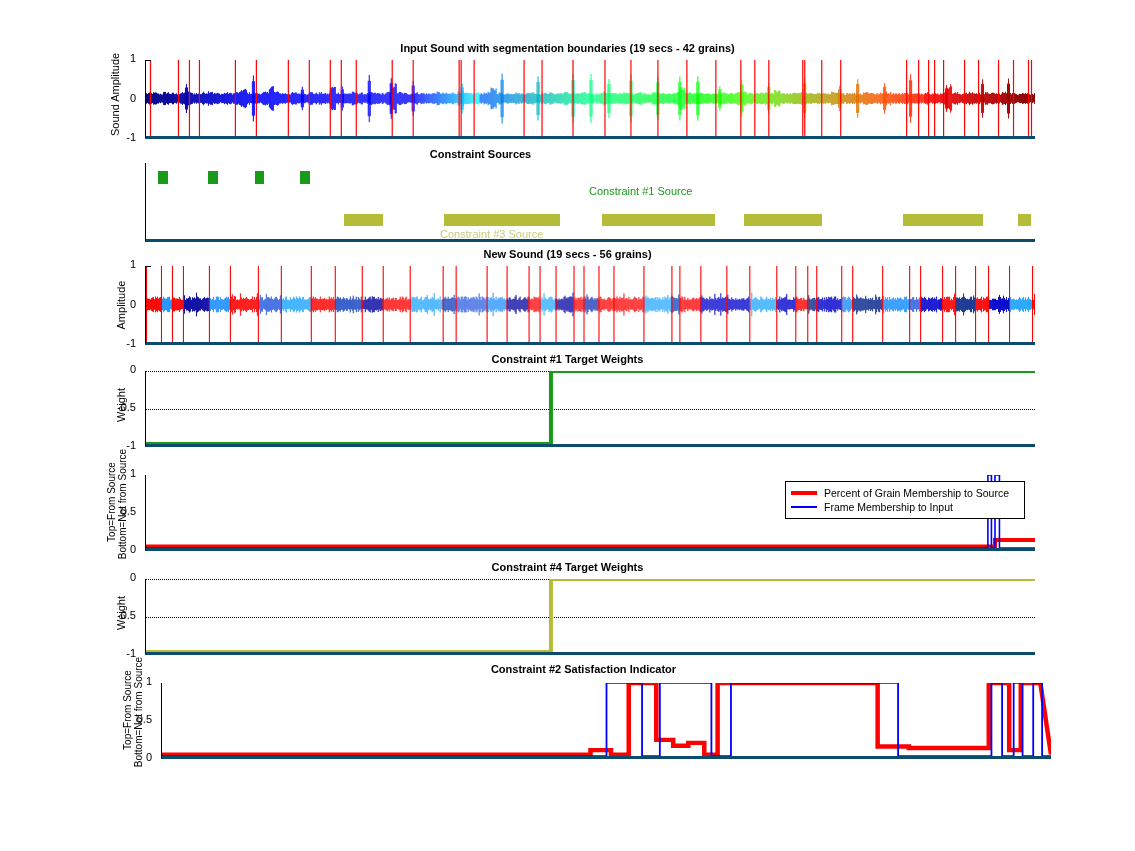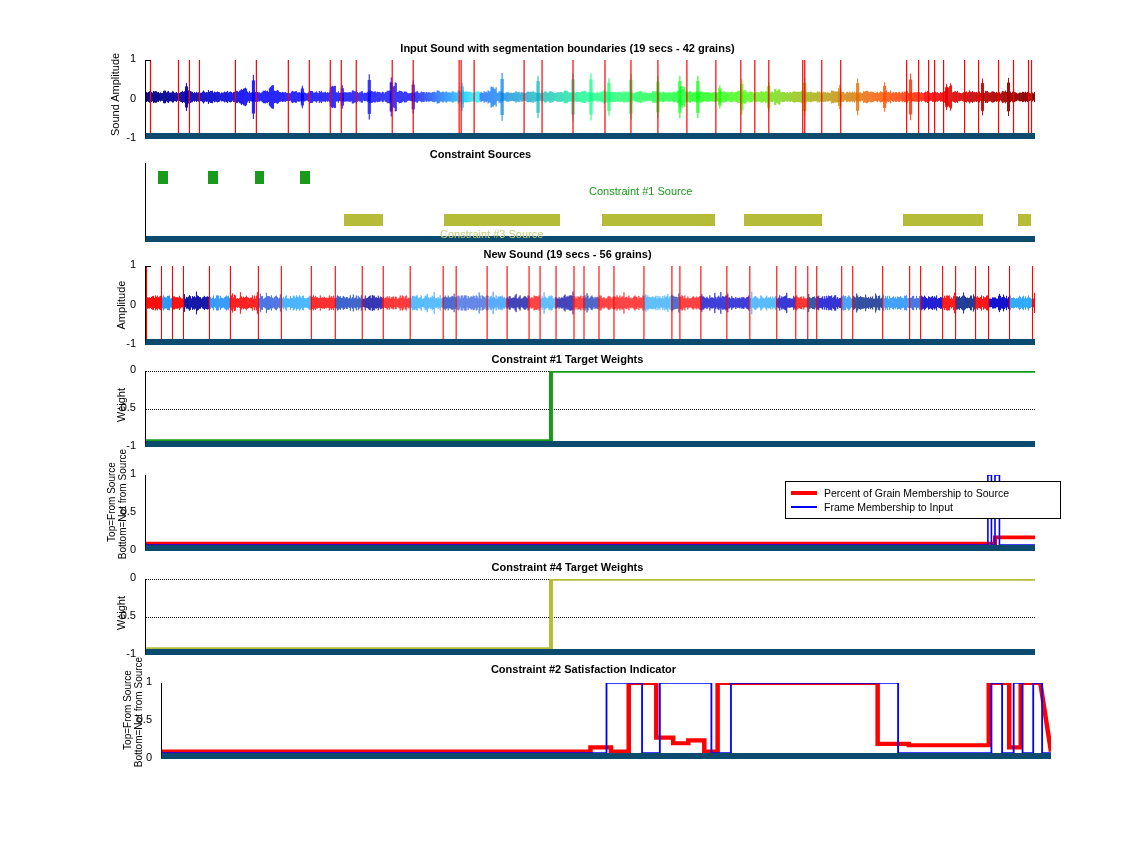--- a/index.html
+++ b/index.html
@@ -1,21 +1,21 @@
 <!DOCTYPE html>
 <html><head>
 <meta charset="utf-8">
 <style>
   html,body{margin:0;padding:0;background:#ffffff;}
   body{width:1135px;height:851px;font-family:"Liberation Sans",sans-serif;overflow:hidden;}
   .figure{position:relative;width:1135px;height:851px;background:#ffffff;}
 
   .panel{position:absolute;}
   .axes{position:absolute;background:#ffffff;box-sizing:border-box;}
-  .axes.bottomline{border-bottom:6px solid #0c4a6e;border-left:1px solid #000;}
+  .axes.bottomline{border-bottom:3px solid #0c4a6e;border-left:1px solid #000;}
 
   .title{
     position:absolute;width:100%;text-align:center;
     font-size:11px;font-weight:bold;color:#000;
     font-family:"Liberation Sans",sans-serif;white-space:nowrap;
   }
   .ylabel{
     position:absolute;font-size:11px;color:#000;
     transform-origin:left top;transform:rotate(-90deg);
     white-space:nowrap;text-align:center;
@@ -2104,21 +2104,21 @@
 
     <div class="axes bottomline" style="left:145px;top:23px;width:890px;height:76px;">
       <svg class="svgwrap" viewBox="0 0 890 76" preserveAspectRatio="none">
         <g id="c1s-line">
             <path d="M0.00 74.48 L849.95 74.48 L849.95 67.64 L890.00 67.64 " fill="none" stroke="#ff0000" stroke-width="4" stroke-linejoin="miter" stroke-linecap="butt"></path>
             <path d="M0.00 76.00 L842.83 76.00 L842.83 0.00 L846.39 0.00 L846.39 76.00 L849.95 76.00 L849.95 0.00 L854.40 0.00 L854.40 76.00 L890.00 76.00 " fill="none" stroke="#0000ff" stroke-width="1.6" stroke-linejoin="miter" stroke-linecap="butt"></path>
           </g>
       </svg>
     </div>
 
-    <div class="legend" style="left:785px;top:29px;width:276px;height:38px;">
+    <div class="legend" style="left:785px;top:29px;width:240px;height:38px;">
       <div class="row">
         <span class="swatch">
           <i style="background:#ff0000;height:4px;"></i>
         </span>
         <span>Percent of Grain Membership to Source</span>
       </div>
       <div class="row">
         <span class="swatch">
           <i style="background:#0000ff;height:2px;"></i>
         </span>

